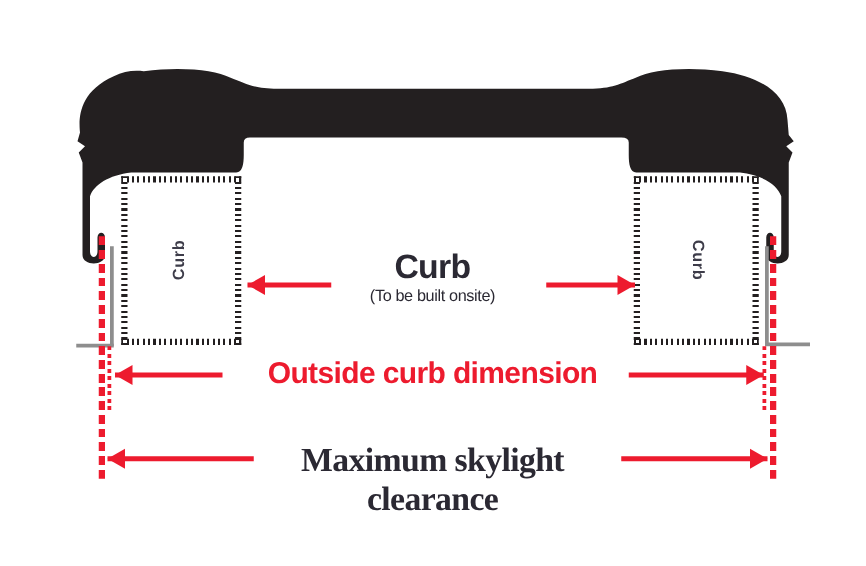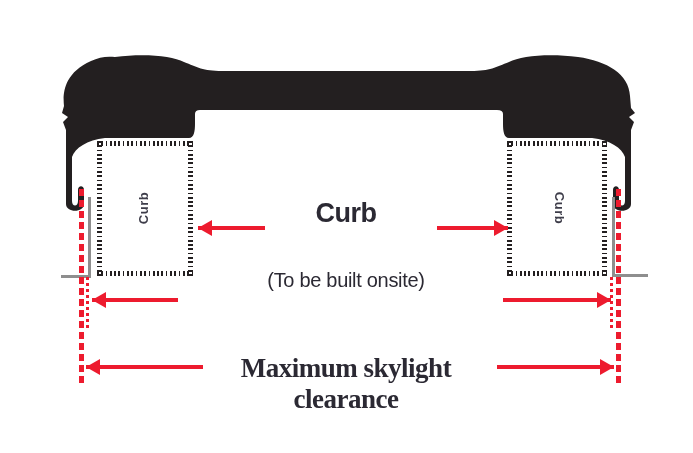--- a/index.html
+++ b/index.html
@@ -52,21 +52,21 @@
   }
   .arrow.a-right::before{
     right:0;transform:translateY(-50%);
     border-top:8px solid transparent;border-bottom:8px solid transparent;
     border-left:14px solid var(--dimension-red);
   }
 
   
   .lbl{position:absolute;text-align:center;white-space:nowrap;}
   .curb-title{font-size:27px;font-weight:bold;letter-spacing:-.5px;color:var(--text-dark);}
-  .curb-sub{font-size:20px;color:var(--text-dark);letter-spacing:-.3px;margin-top:40px;}
+  .curb-sub{font-size:13px;color:var(--text-dark);letter-spacing:-.3px;}
   .od-label{font-size:24px;font-weight:bold;letter-spacing:-.5px;color:var(--dimension-red);}
   .mc-label{font-size:27px;font-weight:bold;letter-spacing:-.5px;color:var(--text-dark);
     line-height:1.15;white-space:normal;}
 </style>
 </head>
 <body>
 
 <div class="stage">
 
   <svg width="693" height="453" viewBox="0 0 693 453" aria-hidden="true">
@@ -144,15 +144,16 @@
   <div class="arrow a-right" style="left:437px;top:226px;width:71px;"></div>
 
   <div class="arrow a-left" style="left:92px;top:298px;width:86px;"></div>
   <div class="arrow a-right" style="left:503px;top:298px;width:108px;"></div>
 
   <div class="arrow a-left" style="left:86px;top:365px;width:117px;"></div>
   <div class="arrow a-right" style="left:497px;top:365px;width:117px;"></div>
 
   <div class="lbl curb-title" style="left:246px;top:198px;width:200px;">Curb</div>
   <div class="lbl curb-sub" style="left:221px;top:229px;width:250px;">(To be built onsite)</div>
+  <div class="lbl od-label" style="left:176px;top:285px;width:340px;">Outside curb dimension</div>
   <div class="lbl mc-label" style="left:226px;top:353px;width:240px;font-family:Liberation Serif, serif;">Maximum skylight clearance</div>
 
 </div>
 
 </body></html>

